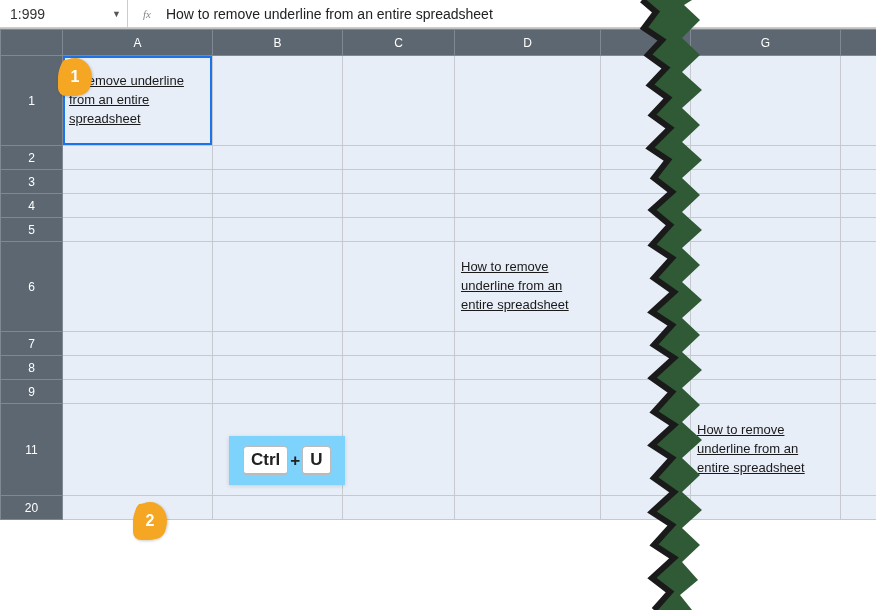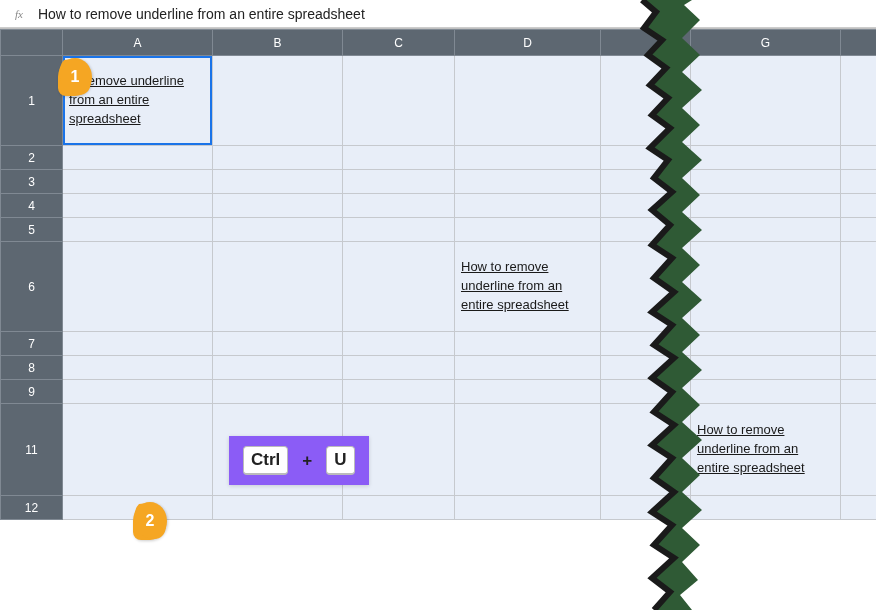--- a/index.html
+++ b/index.html
@@ -158,26 +158,26 @@
       inset: 0;
     }
     .callout-1 { top: 58px; left: 58px; }
     .callout-2 { top: 502px; left: 133px; }
     
     
     .shortcut {
       position: absolute;
       top: 436px;
       left: 229px;
-      background: #8b5cf6;
+      background: #7dd3fc;
       padding: 10px 14px;
       box-shadow: 0 1px 4px rgba(0,0,0,0.15);
       display: flex;
       align-items: center;
-      gap: 12px;
+      gap: 0;
       z-index: 15;
     }
     .key {
       border: 1px solid #bbb;
       border-bottom-width: 2px;
       border-radius: 4px;
       padding: 3px 7px;
       font-size: 17px;
       font-weight: bold;
       color: #222;
@@ -187,20 +187,24 @@
       font-size: 17px;
       font-weight: bold;
       color: #222;
       padding: 0 2px;
     }
   </style>
 </head>
 <body>
 
 <div class="formula-bar">
+  <div class="name-box">
+    <span>1:999</span>
+    <span class="chevron">▼</span>
+  </div>
   <span class="fx-label">fx</span>
   <input class="formula-input" value="How to remove underline from an entire spreadsheet" style="">
 </div>
 
 <div class="sheet">
   <table>
     <colgroup>
       <col class="col-corner">
       <col class="col-a">
       <col class="col-b">
@@ -335,21 +339,21 @@
         <td class="tall2"></td>
         <td class="tall2"></td>
         <td class="tall2"></td>
         <td class="tall2"></td>
         <td class="tall2">
           <div class="cell-text">How to remove underline from an entire spreadsheet</div>
         </td>
         <td class="tall2"></td>
       </tr>
       <tr>
-        <th>12</th>
+        <th>20</th>
         <td></td>
           <td></td>
           <td></td>
           <td></td>
           <td></td>
           <td></td>
           <td></td>
           <td></td>
       </tr>
     </tbody>

